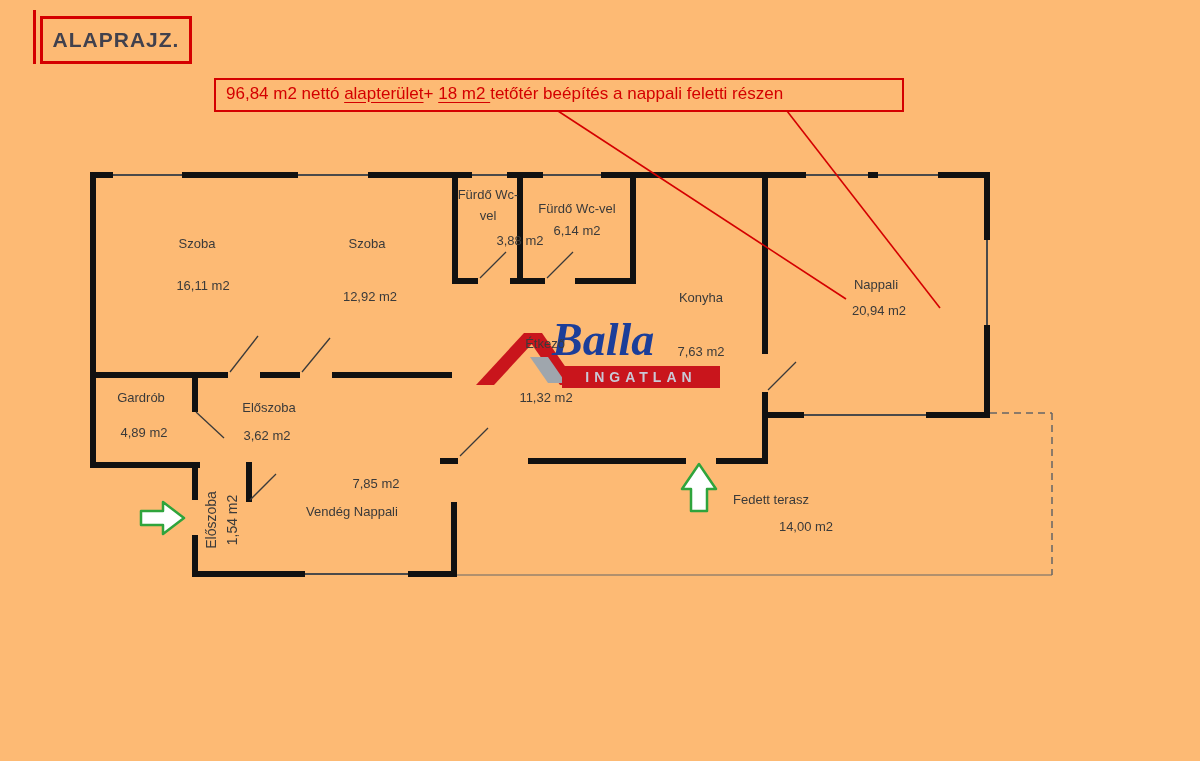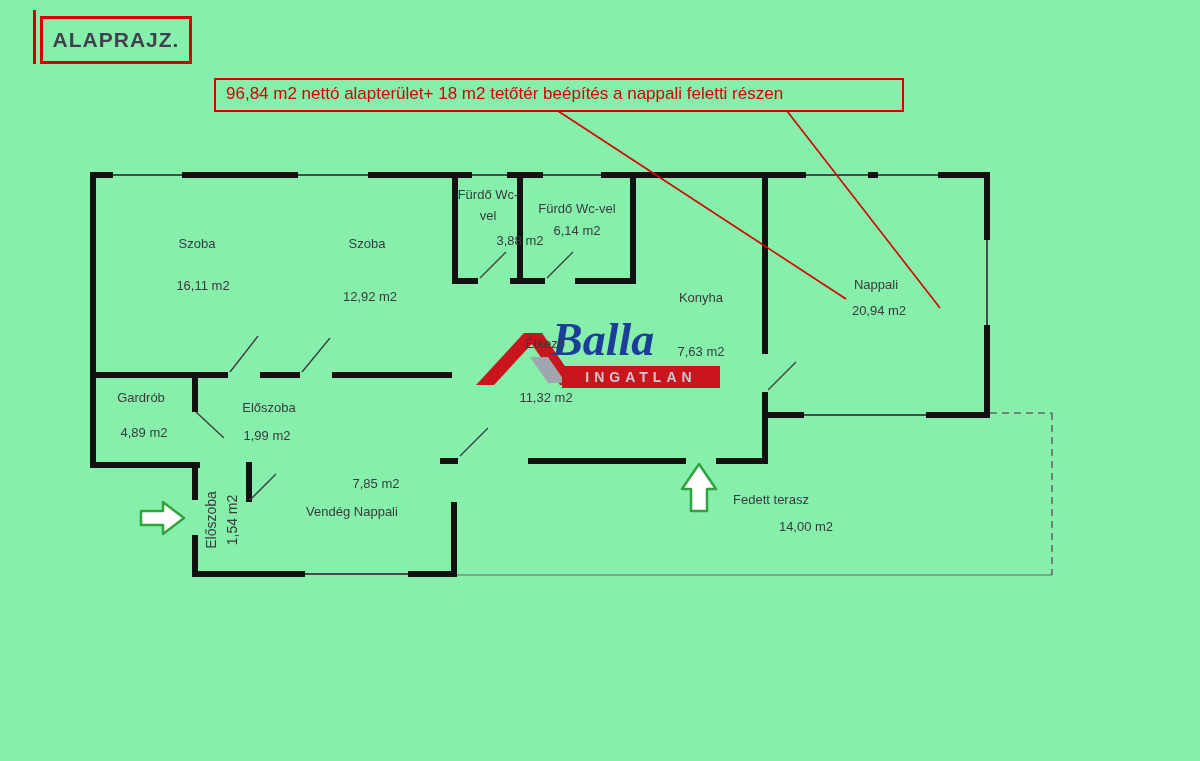--- a/index.html
+++ b/index.html
@@ -5,39 +5,39 @@
   :root{
     --accent-red:#d40000;
     --wall:#111111;
     --text:#3a3a3a;
     --green-arrow:#2fa43c;
     --brand-blue:#1c3e99;
     --brand-red:#c9151c;
   }
   html,body{margin:0;padding:0;background:#ffffff;}
   #screen{
-    position:relative;width:1200px;height:761px;background:#86efac;overflow:hidden;
+    position:relative;width:1200px;height:761px;background:#fdba74;overflow:hidden;
     font-family:"Liberation Sans", sans-serif;color:var(--text);
   }
   
   .title-box{
     position:absolute;left:40px;top:16px;width:146px;height:42px;
     border:3px solid var(--accent-red);
     display:flex;align-items:center;justify-content:center;
     font-size:21px;font-weight:bold;letter-spacing:1px;color:#41414d;z-index:6;
   }
   .title-tick{position:absolute;left:33px;top:10px;width:3px;height:54px;background:var(--accent-red);z-index:6;}
   
   .annotation-box{
     position:absolute;left:214px;top:78px;width:676px;height:30px;
     border:2px solid var(--accent-red);color:var(--accent-red);
     font-size:17px;line-height:28px;padding-left:10px;white-space:nowrap;z-index:6;
     box-sizing:content-box;
   }
-  .annotation-box .u{text-underline-offset:3px;}
+  .annotation-box .u{text-decoration:underline;text-underline-offset:3px;}
   
   #plan{position:absolute;left:0;top:0;width:1200px;height:761px;z-index:1;}
   .wall{position:absolute;background:var(--wall);}
   .win{position:absolute;background:#4a4a4a;}
   
   .rlabel{
     position:absolute;transform:translateX(-50%);font-size:13px;white-space:nowrap;
     text-align:center;z-index:4;color:var(--text);
   }
   .rlabel.wrap{white-space:normal;width:66px;line-height:21px;}
@@ -172,21 +172,21 @@
   <div class="rlabel" style="left:701px;top:290px;">Konyha</div>
   <div class="rlabel" style="left:701px;top:344px;">7,63 m2</div>
 
   <div class="rlabel" style="left:876px;top:277px;">Nappali</div>
   <div class="rlabel" style="left:879px;top:303px;">20,94 m2</div>
 
   <div class="rlabel" style="left:141px;top:390px;">Gardrób</div>
   <div class="rlabel" style="left:144px;top:425px;">4,89 m2</div>
 
   <div class="rlabel" style="left:269px;top:400px;">Előszoba</div>
-  <div class="rlabel" style="left:267px;top:428px;">1,99 m2</div>
+  <div class="rlabel" style="left:267px;top:428px;">3,62 m2</div>
 
   <div class="rlabel" style="left:545px;top:336px;">Étkező</div>
   <div class="rlabel" style="left:546px;top:390px;">11,32 m2</div>
 
   <div class="rlabel" style="left:352px;top:476px;margin-left:24px;">7,85 m2</div>
   <div class="rlabel" style="left:352px;top:504px;">Vendég Nappali</div>
 
   <div class="vlabel">
     <span>Előszoba</span>
     <span>1,54 m2</span>

